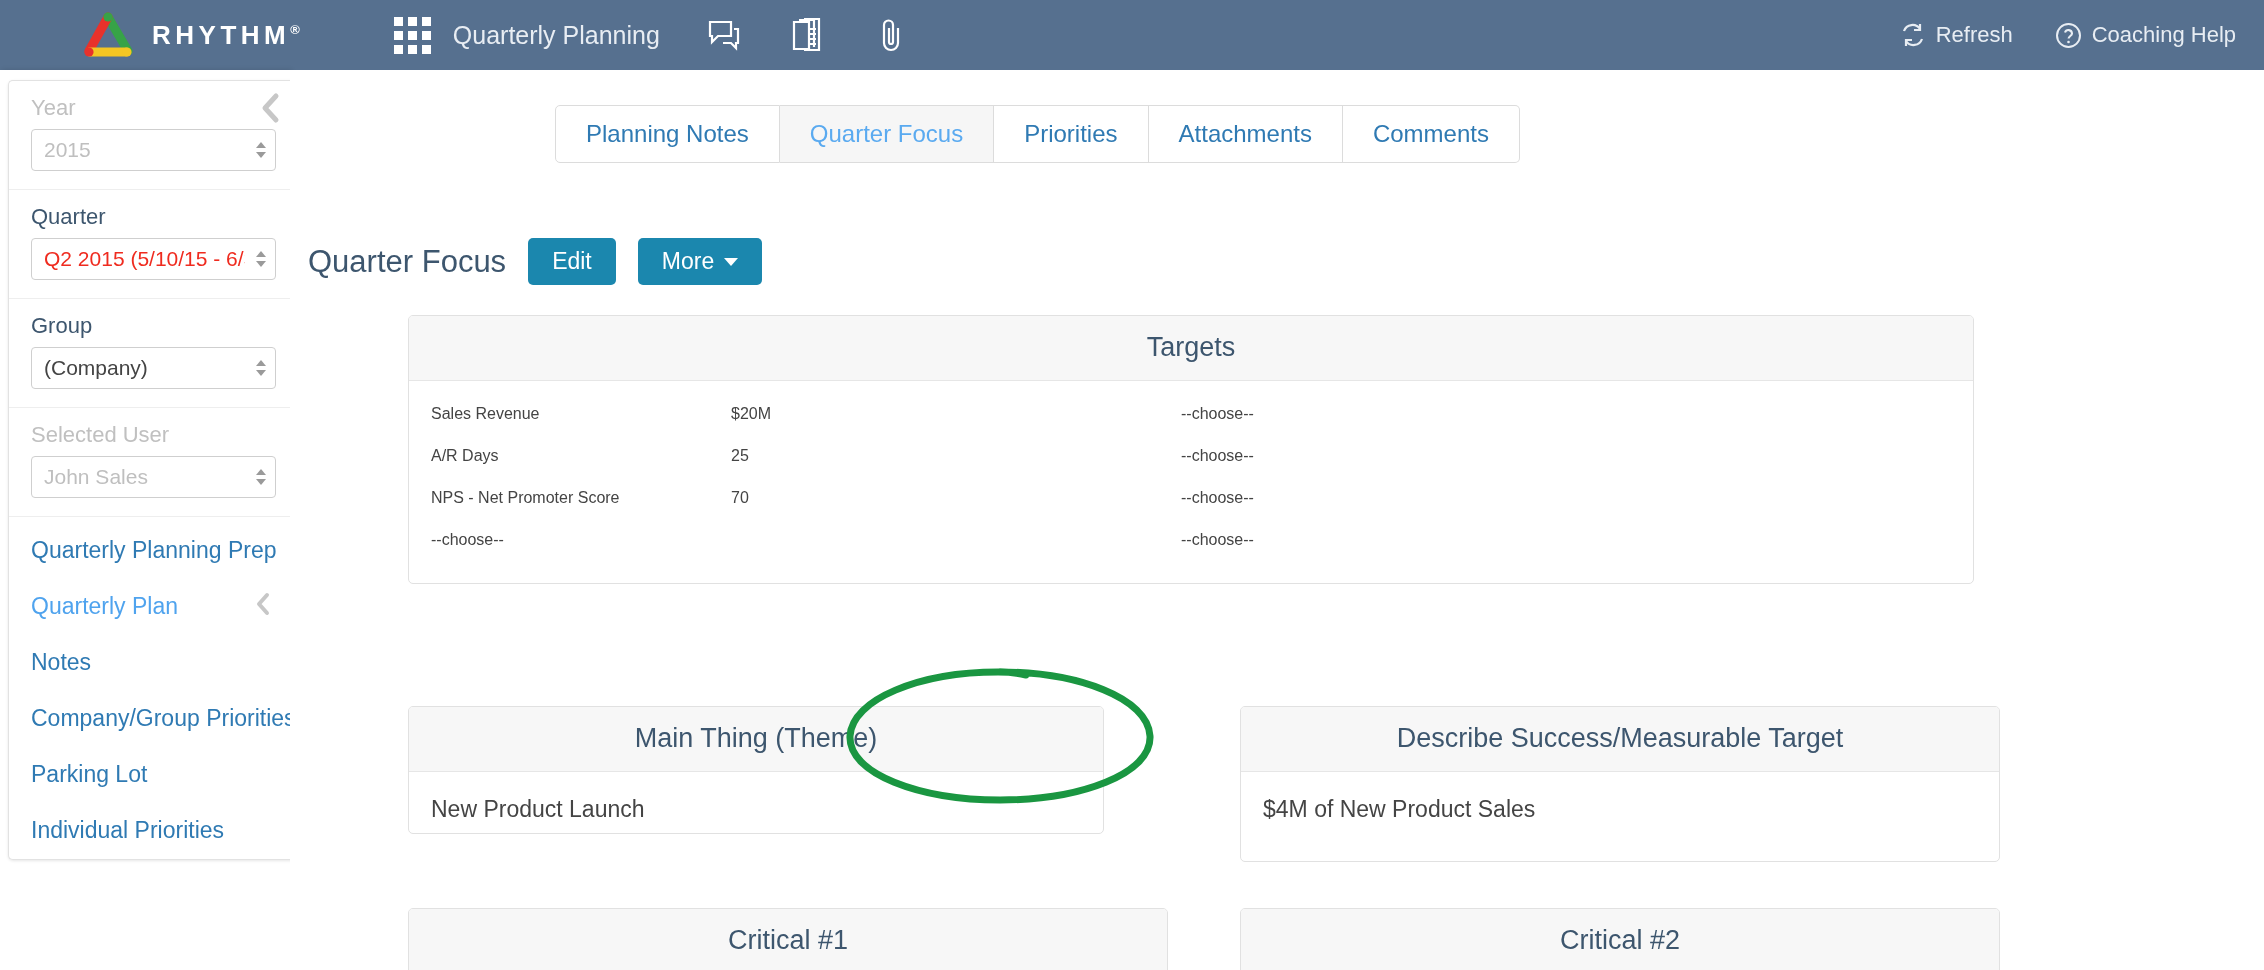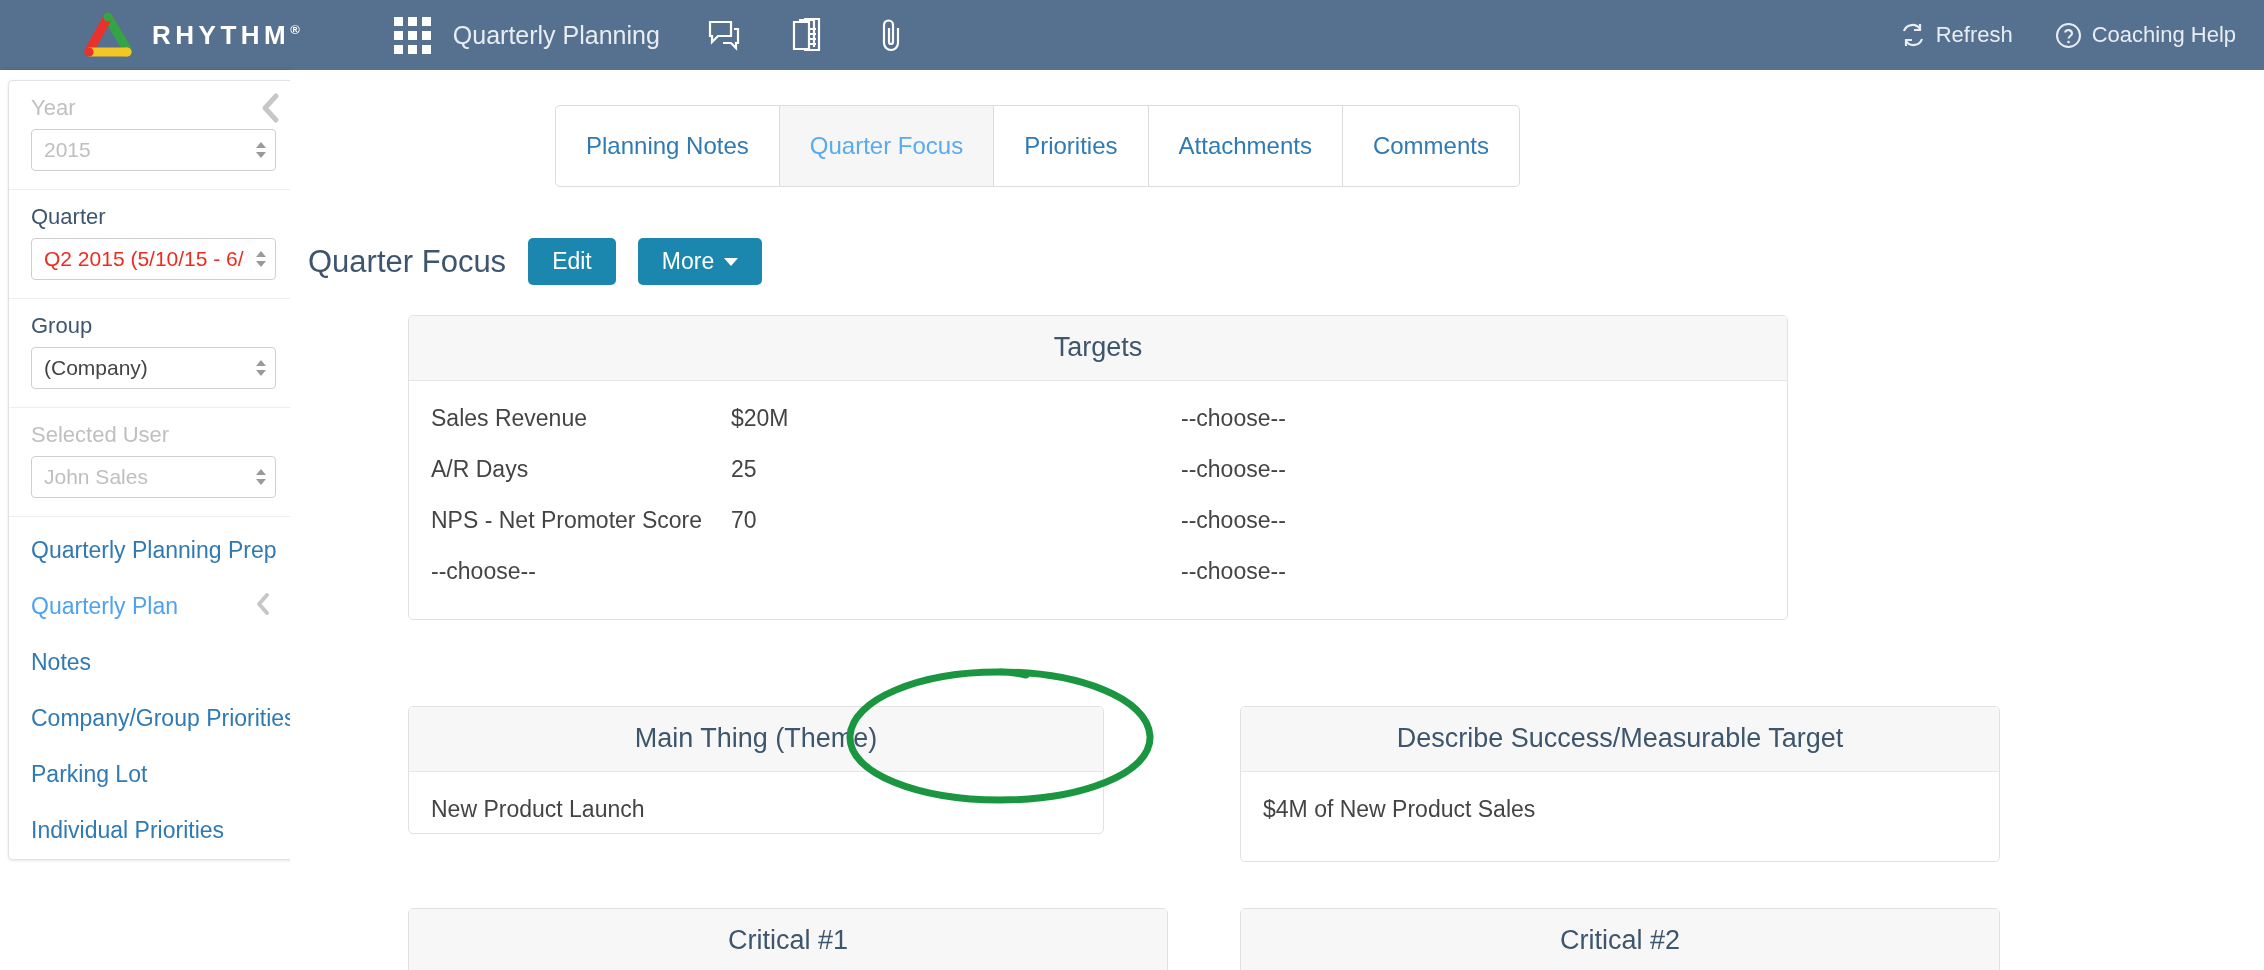--- a/index.html
+++ b/index.html
@@ -166,21 +166,21 @@
   .tabbar {
     position: absolute; left: 265px; top: 35px;
     display: flex;
   }
   .tab {
     border: 1px solid #dcdcdc;
     border-left: none;
     background: #ffffff;
     color: #2f7ab3;
     font-size: 24px;
-    padding: 26px 30px;
+    padding: 14px 30px;
     cursor: pointer;
     white-space: nowrap;
   }
   .tab:first-child {
     border-left: 1px solid #dcdcdc;
     border-radius: 5px 0 0 5px;
   }
   .tab:last-child { border-radius: 0 5px 5px 0; }
   .tab.active {
     background: #f6f6f6;
@@ -229,27 +229,27 @@
     border-bottom: 1px solid #e6e6e6;
     text-align: center;
     font-size: 27px;
     color: #3d566e;
     padding: 16px 0 17px 0;
   }
   .panel-body { padding: 0; }
 
   #targets-panel {
     position: absolute; left: 118px; top: 245px;
-    width: 1380px;
+    width: 1566px;
   }
   .targets-rows { padding: 12px 0 22px 0; }
   .target-row {
     display: flex; align-items: flex-end;
     padding: 12px 0 12px 22px;
-    font-size: 23px;
+    font-size: 16px;
     color: #444;
   }
   .t-metric { width: 300px; white-space: nowrap; }
   .t-value  { width: 450px; white-space: nowrap; }
   .t-owner  { white-space: nowrap; }
 
   #mainthing-panel {
     position: absolute; left: 118px; top: 636px;
     width: 696px; height: 128px;
   }

